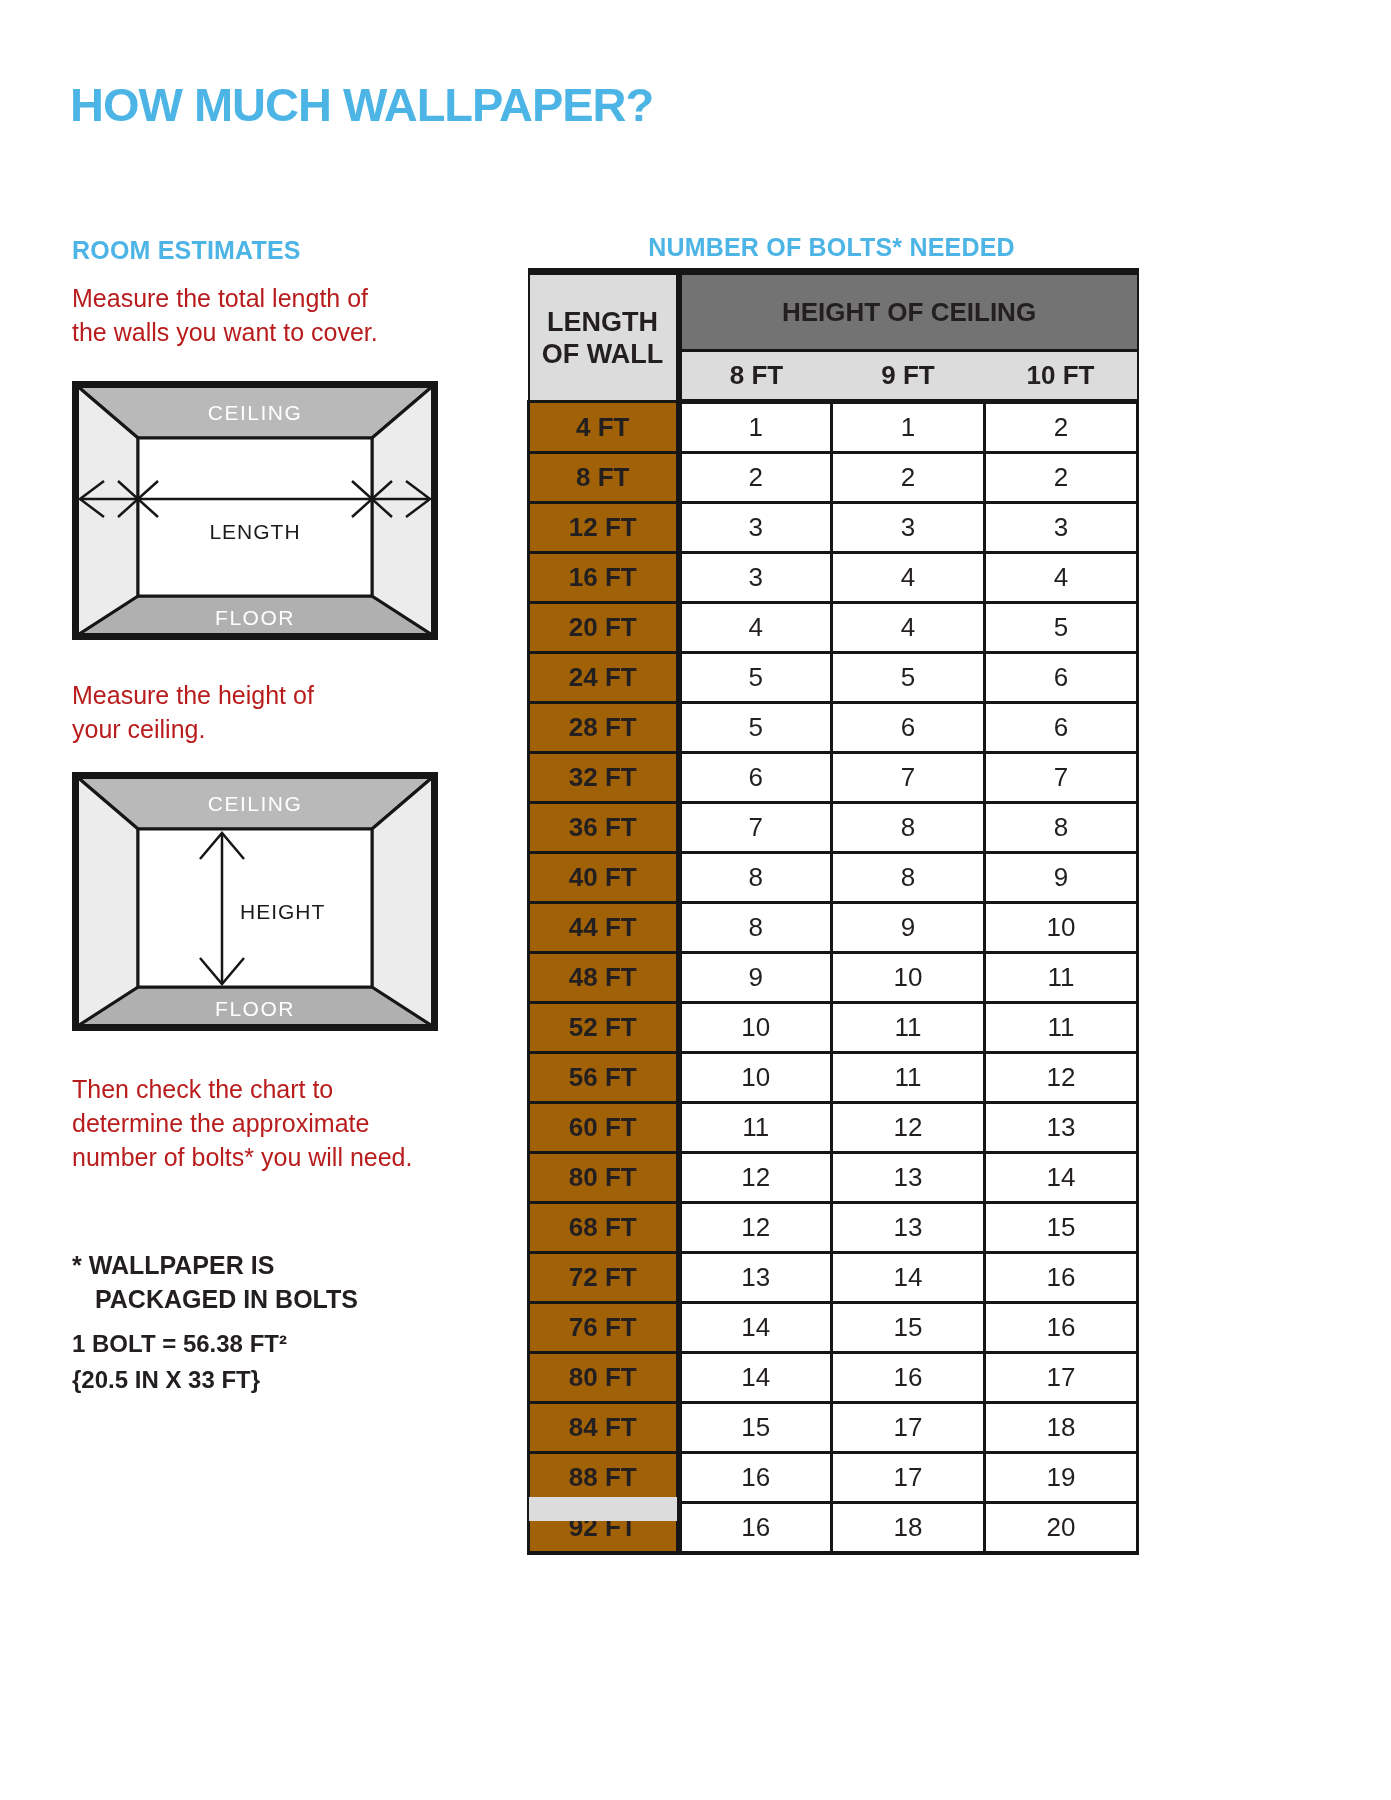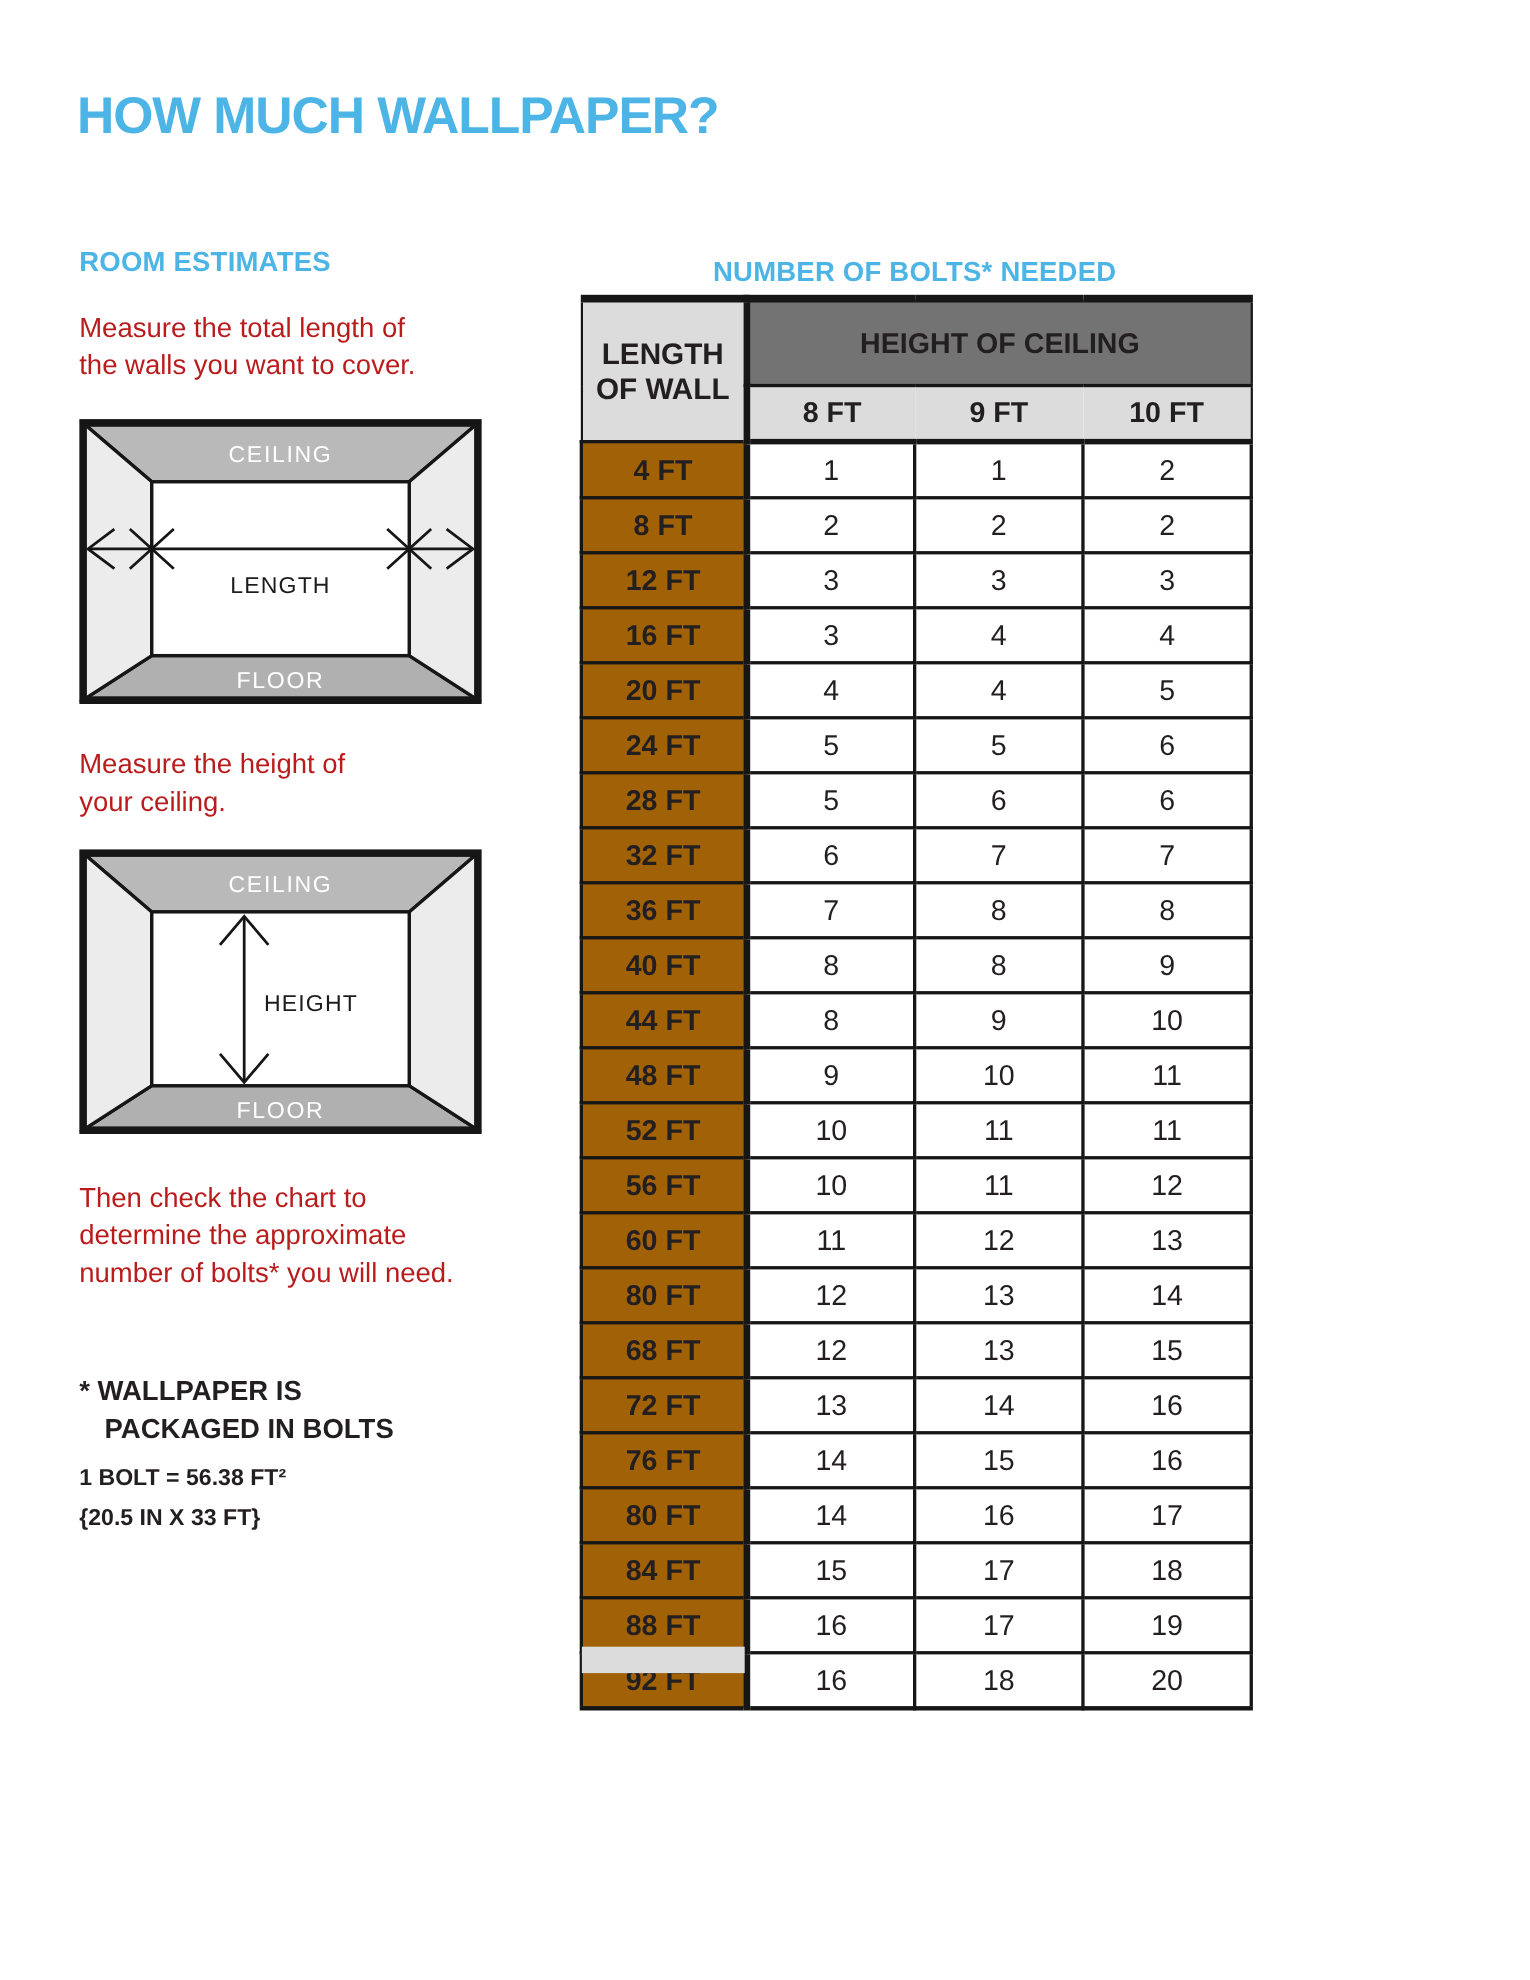--- a/index.html
+++ b/index.html
@@ -8,27 +8,27 @@
     font-family:"Liberation Sans", sans-serif; color:#231f20; overflow:hidden;
     --accent:#4db5e6; --ink:#161616;
   }
   .abs { position:absolute; }
   .title {
     left:70px; top:58px; font-size:47px; font-weight:bold; color:var(--accent);
     letter-spacing:-1px; white-space:nowrap;margin-top:19px;
   }
   .blue-head { font-size:25px; font-weight:bold; color:var(--accent); letter-spacing:0.2px; }
   .para { font-size:25px; line-height:34px; white-space:pre-line; color:#b91c1c; }
-  .room-estimates { left:72px; top:224px; }
+  .room-estimates { left:72px; top:236px; }
   .para1 { left:72px; top:281px; }
   .para2 { left:72px; top:678px; }
   .para3 { left:72px; top:1072px; }
   .footnote { left:72px; top:1248px; font-size:25px; font-weight:bold; line-height:34px; }
   .footnote .indent { padding-left:23px; }
-  .boltspec { left:72px; top:1326px; font-size:21px; font-weight:bold; line-height:36px; white-space:pre-line; }
+  .boltspec { left:72px; top:1326px; font-size:24px; font-weight:bold; line-height:36px; white-space:pre-line; }
   .diagram { position:absolute; width:366px; height:259px; }
   .d1 { left:72px; top:381px; }
   .d2 { left:72px; top:772px; }
   .diagram text { font-family:"Liberation Sans", sans-serif; }
   .room-label { font-size:21px; letter-spacing:1.5px; fill:#ffffff; }
   .dim-label  { font-size:21px; letter-spacing:1px; fill:#1c1c1c; }
 
   .table-heading { left:527px; top:233px; width:609px; text-align:center; }
   table.bolts {
     position:absolute; left:527px; top:268px; width:609px;

